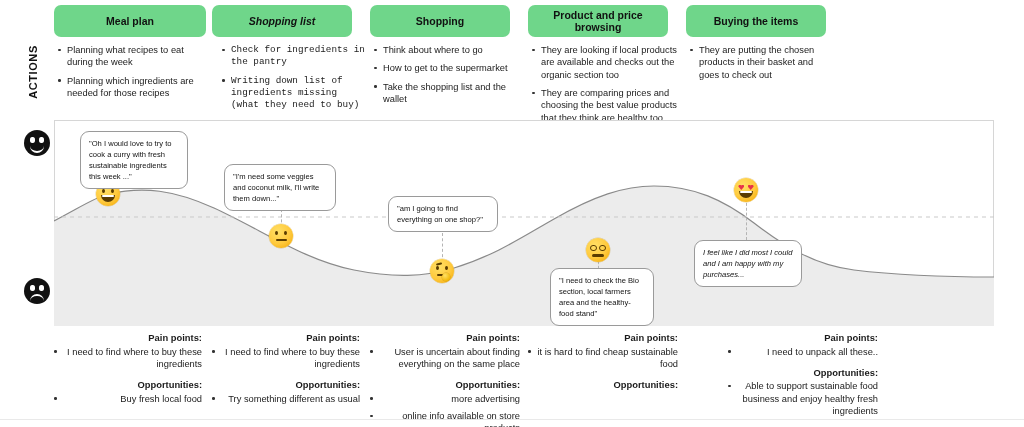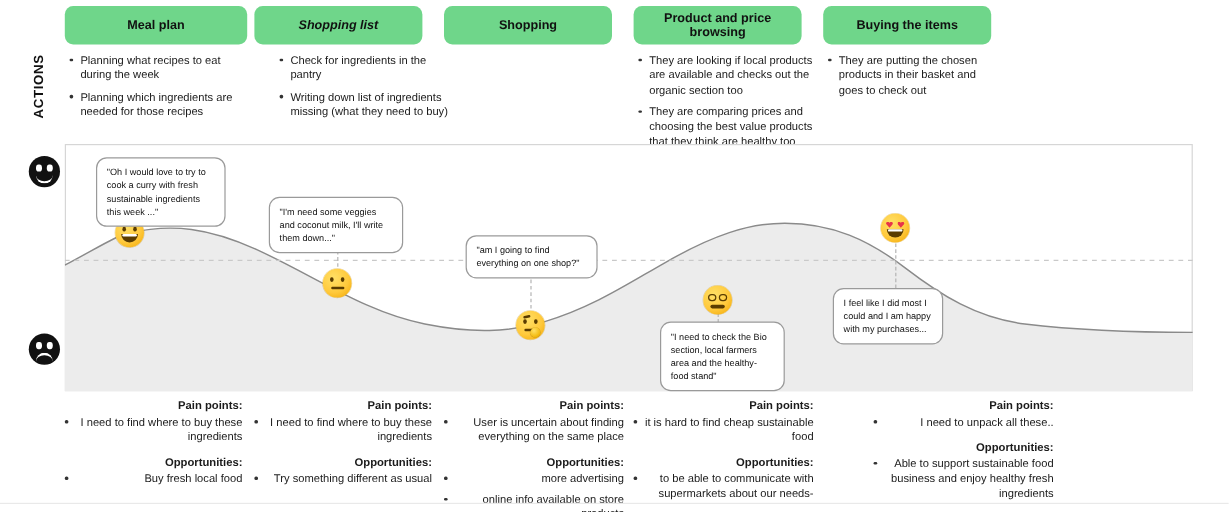--- a/index.html
+++ b/index.html
@@ -118,24 +118,31 @@
   <div class="pill" style="left:370px;top:5px;width:140px;">Shopping</div>
   <div class="pill" style="left:686px;top:5px;width:140px;">Buying the items</div>
   <div class="pill" style="left:528px;top:5px;width:140px;">Product and price browsing</div>
 
   <div class="acts" style="left:56px;width:148px;">
     <ul>
       <li>Planning what recipes to eat during the week</li>
       <li>Planning which ingredients are needed for those recipes</li>
     </ul>
   </div>
-  <div class="acts" style="left:231px;width:148px;">
+  <div class="acts" style="left:220px;width:148px;font-family:Liberation Mono, monospace;">
     <ul>
       <li>Check for ingredients in the pantry</li>
       <li>Writing down list of ingredients missing (what they need to buy)</li>
+    </ul>
+  </div>
+  <div class="acts" style="left:372px;width:152px;">
+    <ul>
+      <li>Think about where to go</li>
+      <li>How to get to the supermarket</li>
+      <li>Take the shopping list and the wallet</li>
     </ul>
   </div>
   <div class="acts" style="left:530px;width:152px;">
     <ul>
       <li>They are looking if local products are available and checks out the organic section too</li>
       <li>They are comparing prices and choosing the best value products that they think are healthy too</li>
     </ul>
   </div>
   <div class="acts" style="left:688px;width:140px;">
     <ul>
@@ -201,21 +208,21 @@
   <div class="emoji" style="left:734px;top:178px;">
     <i class="heart l"></i>
       <i class="heart r"></i>
       <i class="grin"></i>
   </div>
 
   <div class="bubble" style="left:80px;top:131px;width:108px;">"Oh I would love to try to cook a curry with fresh sustainable ingredients this week ..."</div>
   <div class="bubble" style="left:224px;top:164px;width:112px;">"I'm need some veggies and coconut milk, I'll write them down..."</div>
   <div class="bubble" style="left:388px;top:196px;width:110px;">"am I going to find everything on one shop?"</div>
   <div class="bubble" style="left:550px;top:268px;width:104px;">"I need to check the Bio section, local farmers area and the healthy-food stand"</div>
-  <div class="bubble" style="left:694px;top:240px;width:92px;">I feel like I did most I could and I am happy with my purchases...</div>
+  <div class="bubble" style="left:694px;top:240px;width:108px;font-style:italic;">I feel like I did most I could and I am happy with my purchases...</div>
 
   <div class="po" style="left:52px;top:332px;width:150px;">
     <div class="hd">Pain points:</div>
     <ul>
         <li>I need to find where to buy these ingredients</li>
       </ul>
     <div class="hd">Opportunities:</div>
     <ul>
         <li>Buy fresh local food</li>
       </ul>
@@ -243,23 +250,20 @@
       <li>online info available on store products</li>
     </ul>
   </div>
 
   <div class="po" style="left:526px;top:332px;width:152px;">
     <div class="hd">Pain points:</div>
     <ul>
         <li>it is hard to find cheap sustainable food</li>
       </ul>
     <div class="hd">Opportunities:</div>
-    <ul>
-        <li>to be able to communicate with supermarkets about our needs-</li>
-      </ul>
   </div>
 
   <div class="po" style="left:726px;top:332px;width:152px;">
     <div class="hd">Pain points:</div>
     <ul>
         <li>I need to unpack all these..</li>
       </ul>
     <div class="hd">Opportunities:</div>
     <ul>
         <li>Able to support sustainable food business and enjoy healthy fresh ingredients</li>

